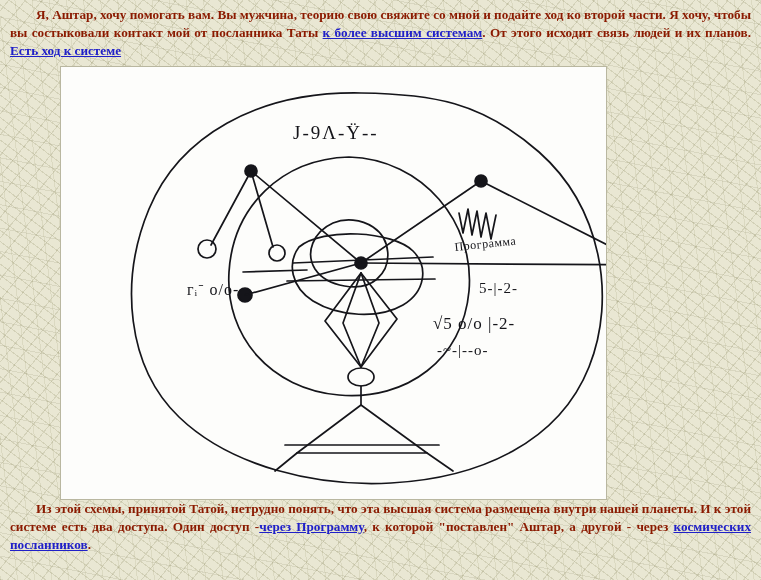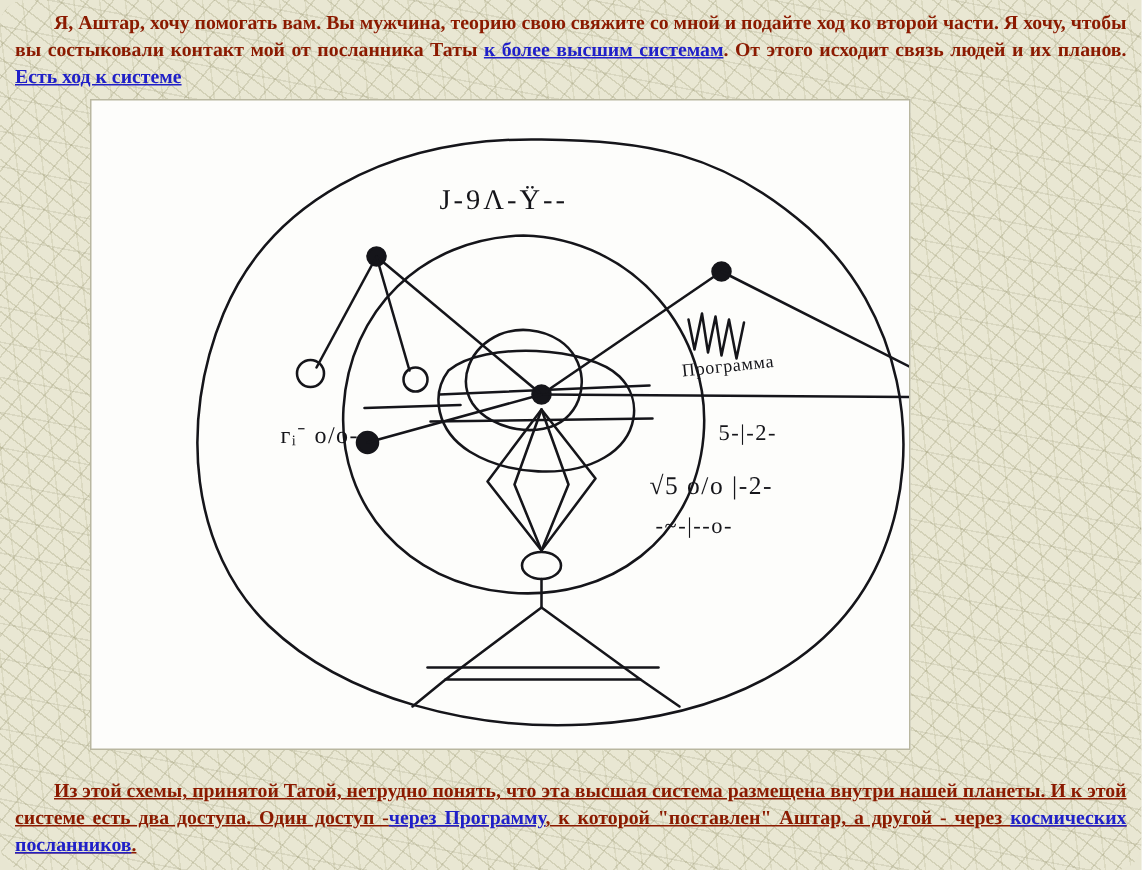--- a/index.html
+++ b/index.html
@@ -18,37 +18,36 @@
     position: relative;
     width: 761px;
     height: 580px;
     box-sizing: border-box;
     background-color: #e9e7d3;
     background-image:
       repeating-linear-gradient(37deg, rgba(160,158,120,0.30) 0px, rgba(160,158,120,0.30) 1px, rgba(0,0,0,0) 1px, rgba(0,0,0,0) 9px),
       repeating-linear-gradient(-51deg, rgba(150,148,110,0.26) 0px, rgba(150,148,110,0.26) 1px, rgba(0,0,0,0) 1px, rgba(0,0,0,0) 13px),
       repeating-linear-gradient(83deg, rgba(170,168,130,0.22) 0px, rgba(170,168,130,0.22) 1px, rgba(0,0,0,0) 1px, rgba(0,0,0,0) 17px),
       repeating-linear-gradient(11deg, rgba(140,138,105,0.18) 0px, rgba(140,138,105,0.18) 1px, rgba(0,0,0,0) 1px, rgba(0,0,0,0) 23px);
-    border-radius: 17px;
   }
   .text-block {
     position: absolute;
     left: 0;
     width: 761px;
     box-sizing: border-box;
     padding: 0 10px;
     color: #8b1a00;
     font-family: "Liberation Serif", serif;
     font-size: 13.2px;
     font-weight: bold;
     line-height: 18px;
     text-align: justify;
   }
   .text-top { top: 6px; }
-  .text-bottom { top: 518px; text-decoration: underline; }
+  .text-bottom { top: 500px; }
   .text-block .indent { display: inline-block; width: 26px; }
   .link {
     color: #2020c8;
     text-decoration: underline;
   }
   .figure {
     position: absolute;
     left: 60px;
     top: 66px;
     width: 547px;

